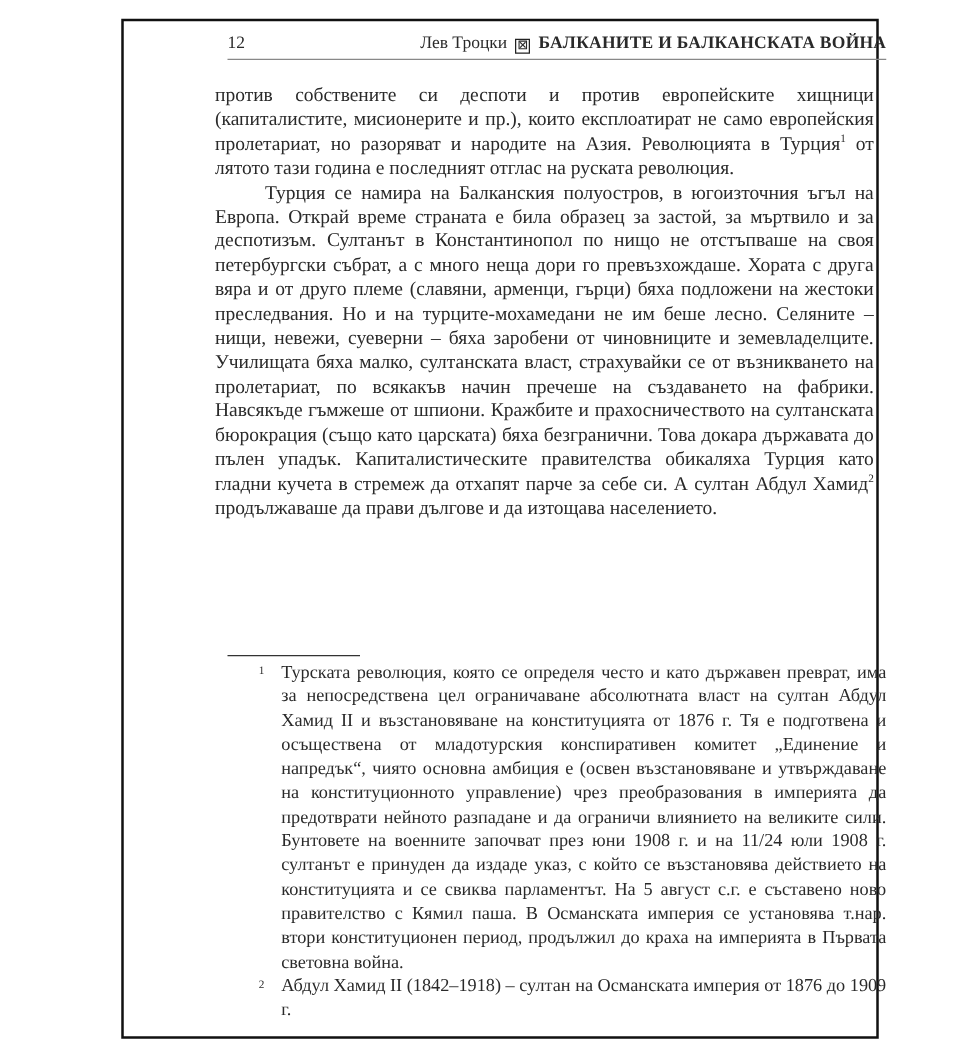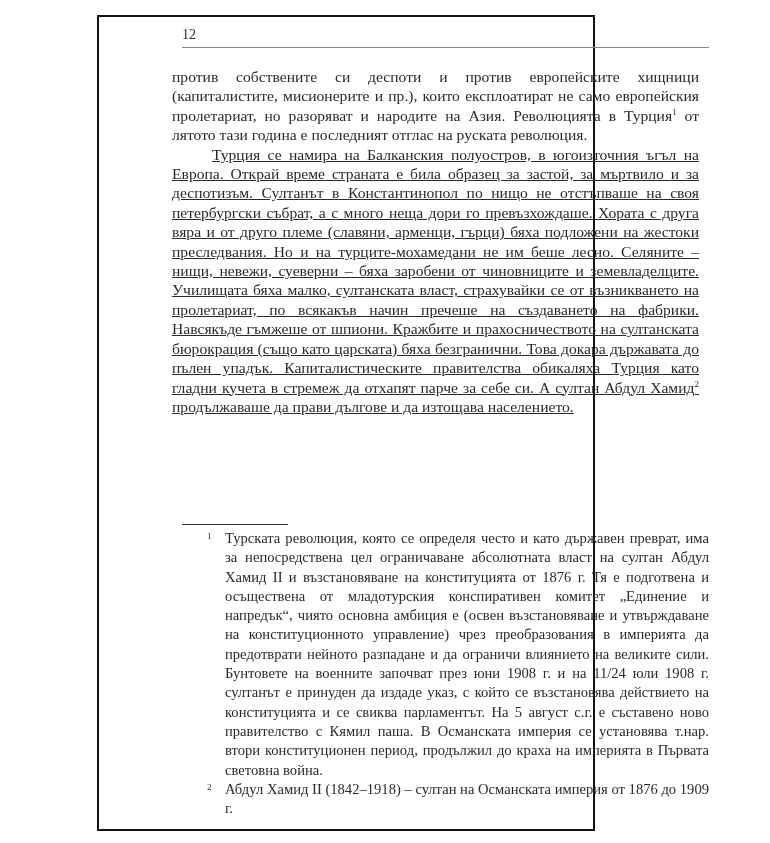--- a/index.html
+++ b/index.html
@@ -1,45 +1,50 @@
 <!DOCTYPE html>
 <html><head>
 <meta charset="utf-8">
 <style>
   html, body { margin:0; padding:0; background:#ffffff; }
   body { width:770px; height:843px; position:relative; overflow:hidden;
          font-family:"Liberation Serif", "DejaVu Serif", serif; color:#2a2a2a; }
-  .page { position:absolute; left:97px; top:15px; width:498px; height:816px;
+  .page { position:absolute; left:97px; top:15px; width:606px; height:816px;
           border:2px solid #111; border-right-width:2px; box-sizing:border-box; background:#fff; }
   .header { position:absolute; left:83px; top:8px; width:527px; height:22px;
             border-bottom:1px solid #888; font-size:14px; }
   .header .pno { position:absolute; left:0; top:2px; }
   .header .running { position:absolute; right:0; top:2px; white-space:nowrap; }
   .header .author { font-weight:normal; }
   .header .sep { display:inline-block; width:10px; height:10px; border:1px solid #222;
                  position:relative; top:1px; margin:0 3px; font-size:9px; line-height:9px;
                  text-align:center; font-weight:bold; }
   .header .booktitle { font-weight:bold; letter-spacing:0.2px; }
   .body { position:absolute; left:73px; top:50px; width:527px; font-size:15.6px;
           line-height:19.4px; text-align:justify; }
   .body p { margin:0; }
-  .body p.indent { text-indent:40px;text-decoration:underline; }
+  .body p.indent { text-indent:40px; }
   sup { font-size:9px; line-height:0; vertical-align:super; }
   .fn-rule { position:absolute; left:83px; top:507px; width:106px; height:1px; background:#333; }
   .footnotes { position:absolute; left:83px; top:512px; width:527px; font-size:14.6px;
                line-height:19.3px; }
   .fn { position:relative; padding-left:43px; text-align:justify; }
   .fn .mark { position:absolute; left:25px; top:-2px; font-size:9px; }
 </style>
 </head>
 <body>
 
 <div class="page">
   <div class="header">
     <span class="pno">12</span>
+    <span class="running">
+      <span class="author">Лев Троцки</span>
+      <span class="sep">☒</span>
+      <span class="booktitle">БАЛКАНИТЕ И БАЛКАНСКАТА ВОЙНА</span>
+    </span>
   </div>
 
   <div class="body">
     <p><span>против собствените си деспоти и против европейските хищници (капиталистите, мисионерите и пр.), които експлоатират не само европейския пролетариат, но разоряват и народите на Азия. Революцията в Турция</span><sup>1</sup><span> от лятото тази година е последният отглас на руската революция.</span></p>
     <p class="indent"><span>Турция се намира на Балканския полуостров, в югоизточния ъгъл на Европа. Открай време страната е била образец за застой, за мъртвило и за деспотизъм. Султанът в Константинопол по нищо не отстъпваше на своя петербургски събрат, а с много неща дори го превъзхождаше. Хората с друга вяра и от друго племе (славяни, арменци, гърци) бяха подложени на жестоки преследвания. Но и на турците-мохамедани не им беше лесно. Селяните – нищи, невежи, суеверни – бяха заробени от чиновниците и земевладелците. Училищата бяха малко, султанската власт, страхувайки се от възникването на пролетариат, по всякакъв начин пречеше на създаването на фабрики. Навсякъде гъмжеше от шпиони. Кражбите и прахосничеството на султанската бюрокрация (също като царската) бяха безгранични. Това докара държавата до пълен упадък. Капиталистическите правителства обикаляха Турция като гладни кучета в стремеж да отхапят парче за себе си. А султан Абдул Хамид</span><sup>2</sup><span> продължаваше да прави дългове и да изтощава населението.</span></p>
   </div>
 
   <div class="fn-rule"></div>
 
   <div class="footnotes">

